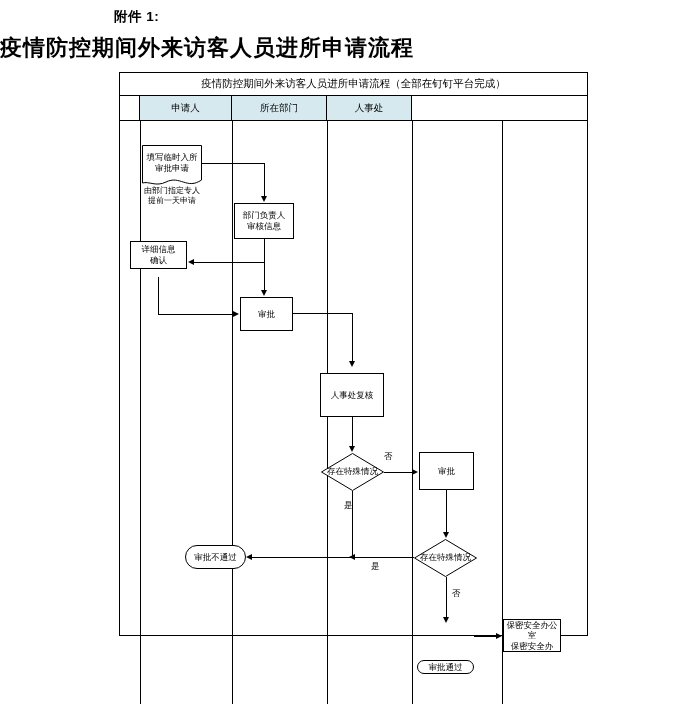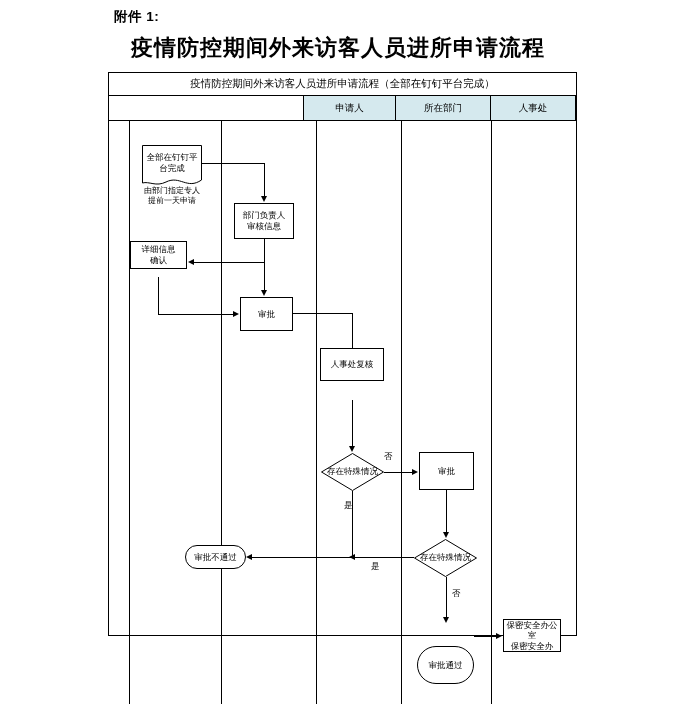--- a/index.html
+++ b/index.html
@@ -12,45 +12,43 @@
   }
   #attach-label{
     position:absolute; left:95px; top:8px;
     font-size:13.5px; font-weight:bold;
     font-family:"Liberation Sans","DejaVu Sans",sans-serif;
     letter-spacing:.5px;
     margin-left:19px;
   }
   #doc-title{
     position:absolute; left:0; top:33px; width:676px;
-    text-align:center;
     font-size:22px; font-weight:bold;
     font-family:"Liberation Serif","DejaVu Serif",serif;
     letter-spacing:1px;
   }
   
   #chart-frame{
-    position:absolute; left:108px; top:72px;
+    position:absolute; left:119px; top:72px;
     width:469px; height:564px;
     border:1.4px solid #000;
     box-sizing:border-box;
   }
   #banner-row{
     position:absolute; left:0; top:0; width:100%;
     height:23px; box-sizing:border-box;
     border-bottom:1.4px solid #000;
     display:flex;align-items:center;justify-content:center;
     font-size:10.5px;
   }
   #header-row{
     position:absolute; left:0; top:23px; width:100%;
     height:25px; box-sizing:border-box;
     border-bottom:1px solid #000;
     display:flex;
-    justify-content:flex-end;
   }
   .hcell{
     box-sizing:border-box;
     border-right:1px solid #000;
     background:#d5e9ee;
     display:flex;align-items:center;justify-content:center;
     font-size:9.5px;
   }
   .hcell.spacer{background:#ffffff;}
   .hcell.last{border-right:none;}
@@ -116,56 +114,56 @@
   <div class="lane-div" style="left:112px"></div>
   <div class="lane-div" style="left:207px"></div>
   <div class="lane-div" style="left:292px"></div>
   <div class="lane-div" style="left:382px"></div>
 </div>
 
 <svg class="shape" style="left:142px;top:145px;width:60px;height:45px" viewBox="0 0 60 45">
   <path d="M0.5 0.5 H59.5 V35 C45 45, 38 30, 24 37 C14 42, 7 36, 0.5 38 Z" fill="#ffffff" stroke="#000000" stroke-width="1"></path>
 </svg>
 <div class="doclabel" style="left:142px;top:148px;width:60px;height:30px;flex-direction:column">
-  <span style="display:block;width:56px;word-break:break-all;">全部在钉钉平台完成</span>
+  <span style="display:block;width:56px;word-break:break-all;">填写临时入所审批申请</span>
 </div>
 <div class="caption" style="left:127px;top:186px;width:90px">
   <div>由部门指定专人</div>
   <div>提前一天申请</div>
 </div>
 
 <div class="node" style="left:234px;top:203px;width:60px;height:36px;flex-direction:column">
   <span>部门负责人</span>
   <span>审核信息</span>
 </div>
 
 <div class="node" style="left:130px;top:241px;width:57px;height:28px;flex-direction:column">
   <span>详细信息</span>
   <span>确认</span>
 </div>
 
 <div class="node" style="left:240px;top:297px;width:53px;height:34px">审批</div>
 
-<div class="node" style="left:320px;top:348px;width:64px;height:33px">人事处复核</div>
+<div class="node" style="left:320px;top:373px;width:64px;height:44px">人事处复核</div>
 
 <svg class="shape" style="left:321px;top:453px;width:63px;height:38px" viewBox="0 0 63 38">
   <polygon points="31.5,0.5 62.5,19 31.5,37.5 0.5,19" fill="#ffffff" stroke="#000000" stroke-width="1"></polygon>
 </svg>
 <div class="diamond-label" style="left:315px;top:464px;width:75px;height:16px">存在特殊情况</div>
 
 <div class="node" style="left:419px;top:452px;width:55px;height:38px">审批</div>
 
 <svg class="shape" style="left:414px;top:539px;width:63px;height:38px" viewBox="0 0 63 38">
   <polygon points="31.5,0.5 62.5,19 31.5,37.5 0.5,19" fill="#ffffff" stroke="#000000" stroke-width="1"></polygon>
 </svg>
 <div class="diamond-label" style="left:408px;top:550px;width:75px;height:16px">存在特殊情况</div>
 
 <div class="node round" style="left:185px;top:545px;width:61px;height:24px">审批不通过</div>
 
-<div class="node round" style="left:417px;top:646px;width:57px;height:38px">审批通过</div>
+<div class="node round" style="left:417px;top:660px;width:57px;height:14px">审批通过</div>
 
 <div class="node" style="left:503px;top:619px;width:58px;height:33px;flex-direction:column">
   <span>保密安全办公室</span>
   <span>保密安全办</span>
 </div>
 
 <div class="ln lnh" style="left:201px;top:163px;width:63px;"></div>
 <div class="ln lnv" style="left:264px;top:163px;height:34px;"></div>
 <div class="arw arw-d" style="left:260.5px;top:196px;"></div>
 

